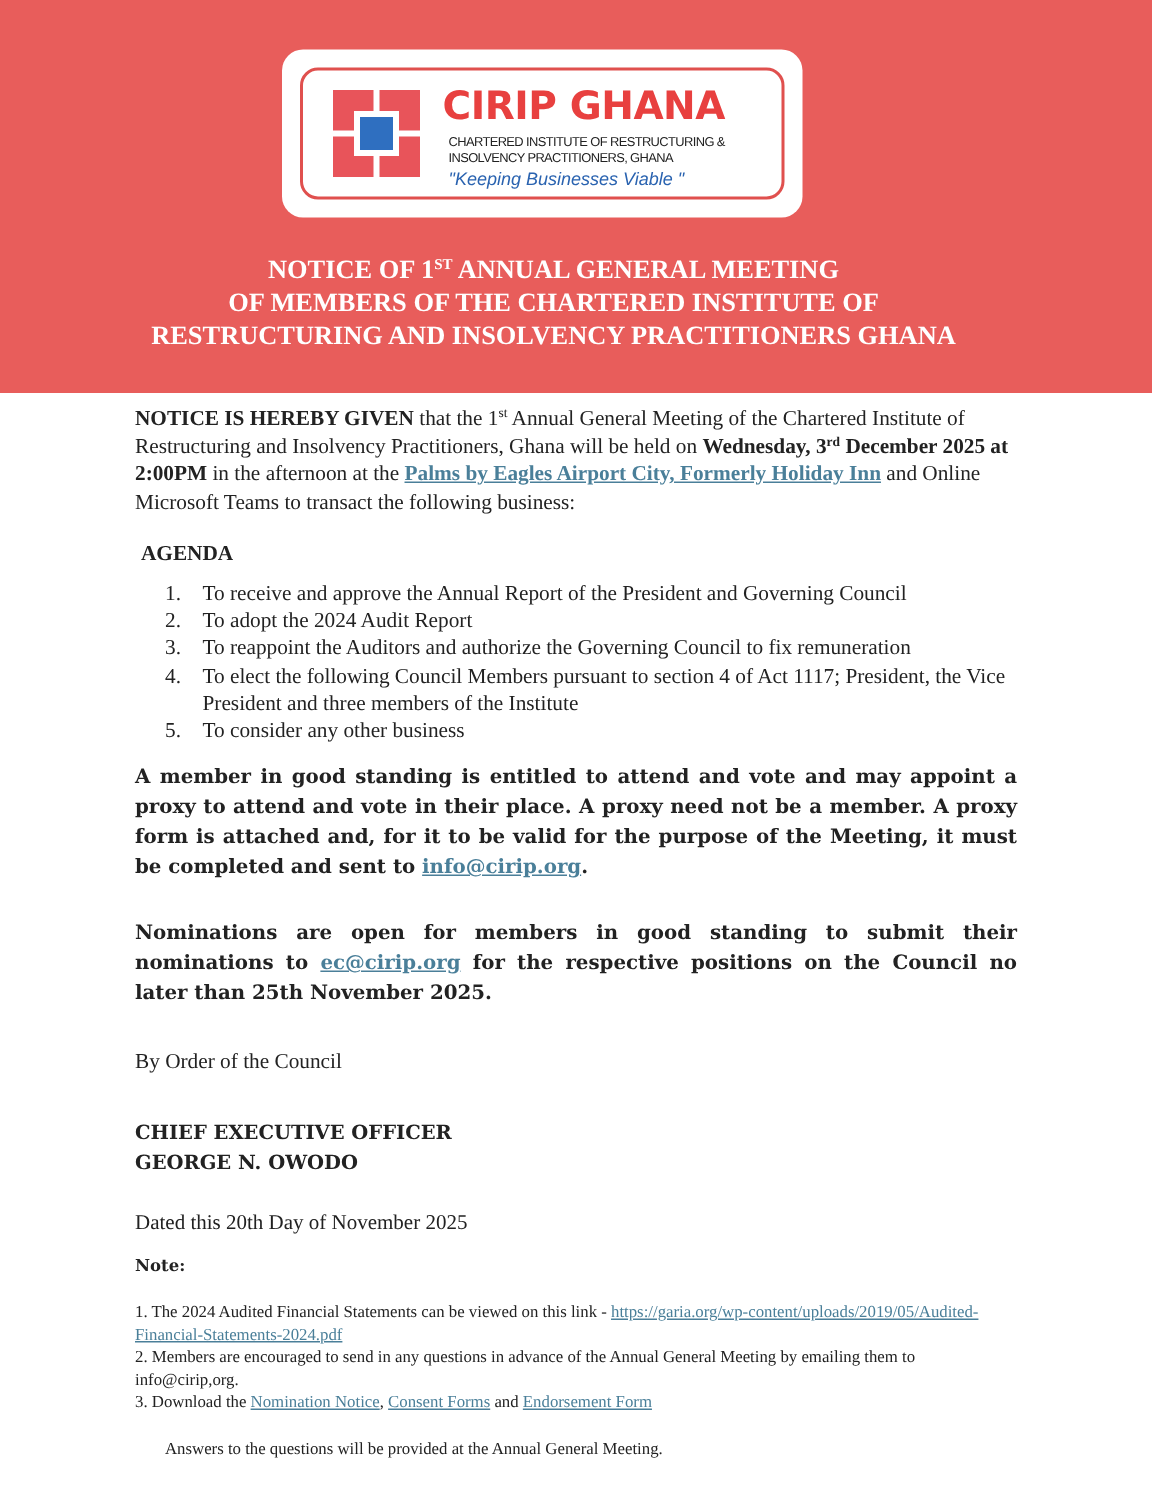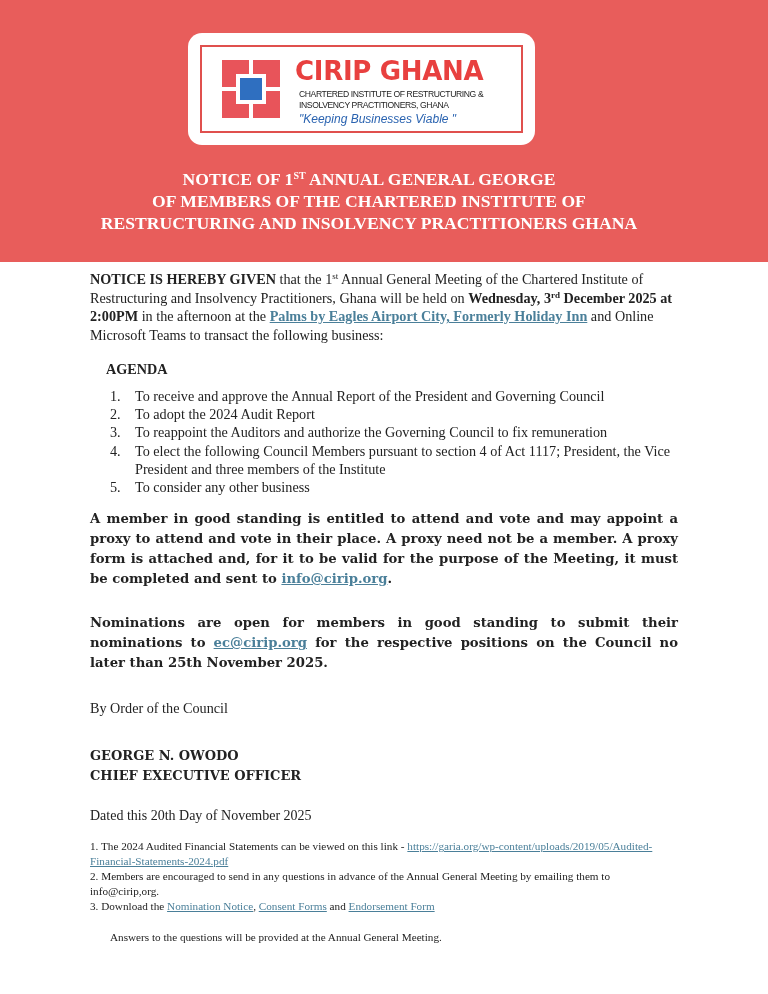--- a/index.html
+++ b/index.html
@@ -9,21 +9,21 @@
   .banner {
     position: absolute; left: 0; top: 0; width: 768px; height: 262px;
     background: #e85d5b;
   }
   .logo-box {
     position: absolute; left: 188px; top: 33px; width: 347px; height: 112px;
     background: #ffffff; border-radius: 14px;
   }
   .logo-inner {
     position: absolute; left: 12px; top: 12px; width: 323px; height: 88px;
-    border: 2px solid #e0504e; border-radius: 0;
+    border: 2px solid #e0504e; border-radius: 12px;
   }
   .logo-mark { position: absolute; left: 20px; top: 13px; width: 58px; height: 58px; }
   .logo-title {
     position: absolute; left: 93px; top: 10px;
     font-family: "DejaVu Sans", "Liberation Sans", sans-serif;
     font-weight: bold; font-size: 26px; color: #e8403f; letter-spacing: -0.3px;
     line-height: 28px; white-space: nowrap;
   }
   .logo-sub {
     position: absolute; left: 97px; top: 42px;
@@ -49,21 +49,21 @@
     position: absolute; left: 90px; top: 270px; width: 588px;
     font-family: "Liberation Serif", "DejaVu Serif", serif;
     font-size: 14.2px; line-height: 18.6px; color: #222;
   }
   .p-intro { text-align: left; }
   .p-intro b { font-weight: bold; }
   .p-intro sup { font-size: 9px; vertical-align: 5px; line-height: 0; }
   a, .link { color: #4a7f99; text-decoration: underline; }
   .venue { font-weight: bold; }
 
-  .agenda-title { margin-top: 16px; margin-left: 16px; font-weight: bold; }
+  .agenda-title { margin-top: 16px; margin-left: 4px; font-weight: bold; }
   .agenda-list { margin-top: 8px; padding-left: 20px; }
   .agenda-item { display: flex; line-height: 18.2px; }
   .agenda-num { width: 25px; text-align: left; flex: none; }
   .agenda-text { flex: 1; }
 
   .p-bold {
     margin-top: 13px; font-weight: bold; text-align: justify;
     font-family: "DejaVu Serif", serif; font-size: 13.2px; line-height: 20px;
   }
   .p-nom { margin-top: 24px; }
@@ -93,21 +93,21 @@
       <div class="logo-title">CIRIP GHANA</div>
       <div class="logo-sub">
         <div>CHARTERED INSTITUTE OF RESTRUCTURING &amp;</div>
         <div>INSOLVENCY PRACTITIONERS, GHANA</div>
       </div>
       <div class="logo-tag">"Keeping Businesses Viable "</div>
     </div>
   </div>
 
   <div class="banner-title">
-    <div><span>NOTICE OF 1</span><sup>ST</sup><span> ANNUAL GENERAL GEORGE</span></div>
+    <div><span>NOTICE OF 1</span><sup>ST</sup><span> ANNUAL GENERAL MEETING</span></div>
     <div>OF MEMBERS OF THE CHARTERED INSTITUTE OF</div>
     <div>RESTRUCTURING AND INSOLVENCY PRACTITIONERS GHANA</div>
   </div>
 </div>
 
 <div class="content">
   <p class="p-intro"><b>NOTICE IS HEREBY GIVEN</b><span> that the 1</span><sup>st</sup><span> Annual General Meeting of the Chartered Institute of Restructuring and Insolvency Practitioners, Ghana will be held on </span><b><span>Wednesday, 3</span><sup>rd</sup><span> December 2025 at 2:00PM</span></b><span> in the afternoon at the </span><a class="venue">Palms by Eagles Airport City, Formerly Holiday Inn</a><span> and Online Microsoft Teams to transact the following business:</span></p>
 
   <div class="agenda-title">AGENDA</div>
   <div class="agenda-list">
@@ -133,26 +133,27 @@
       </div>
   </div>
 
   <p class="p-bold"><span>A member in good standing is entitled to attend and vote and may appoint a proxy to attend and vote in their place. A proxy need not be a member. A proxy form is attached and, for it to be valid for the purpose of the Meeting, it must be completed and sent to </span><a>info@cirip.org</a><span>.</span></p>
 
   <p class="p-bold p-nom"><span>Nominations are open for members in good standing to submit their nominations to </span><a>ec@cirip.org</a><span> for the respective positions on the Council no later than 25th November 2025.</span></p>
 
   <p class="by-order">By Order of the Council</p>
 
   <div class="signer">
+    <div>CHIEF EXECUTIVE OFFICER</div>
     <div>GEORGE N. OWODO</div>
-    <div>CHIEF EXECUTIVE OFFICER</div>
   </div>
 
   <p class="dated">Dated this 20th Day of November 2025</p>
 
+  <p class="note-label">Note:</p>
 
   <div class="notes">
     <div><span>1. The 2024 Audited Financial Statements can be viewed on this link - </span><a>https://garia.org/wp-content/uploads/2019/05/Audited-Financial-Statements-2024.pdf</a></div>
     <div>2. Members are encouraged to send in any questions in advance of the Annual General Meeting by emailing them to info@cirip,org.</div>
     <div><span>3. Download the </span><a>Nomination Notice</a><span>, </span><a>Consent Forms</a><span> and </span><a>Endorsement Form</a></div>
   </div>
 
   <p class="answers">Answers to the questions will be provided at the Annual General Meeting.</p>
 </div>
 

